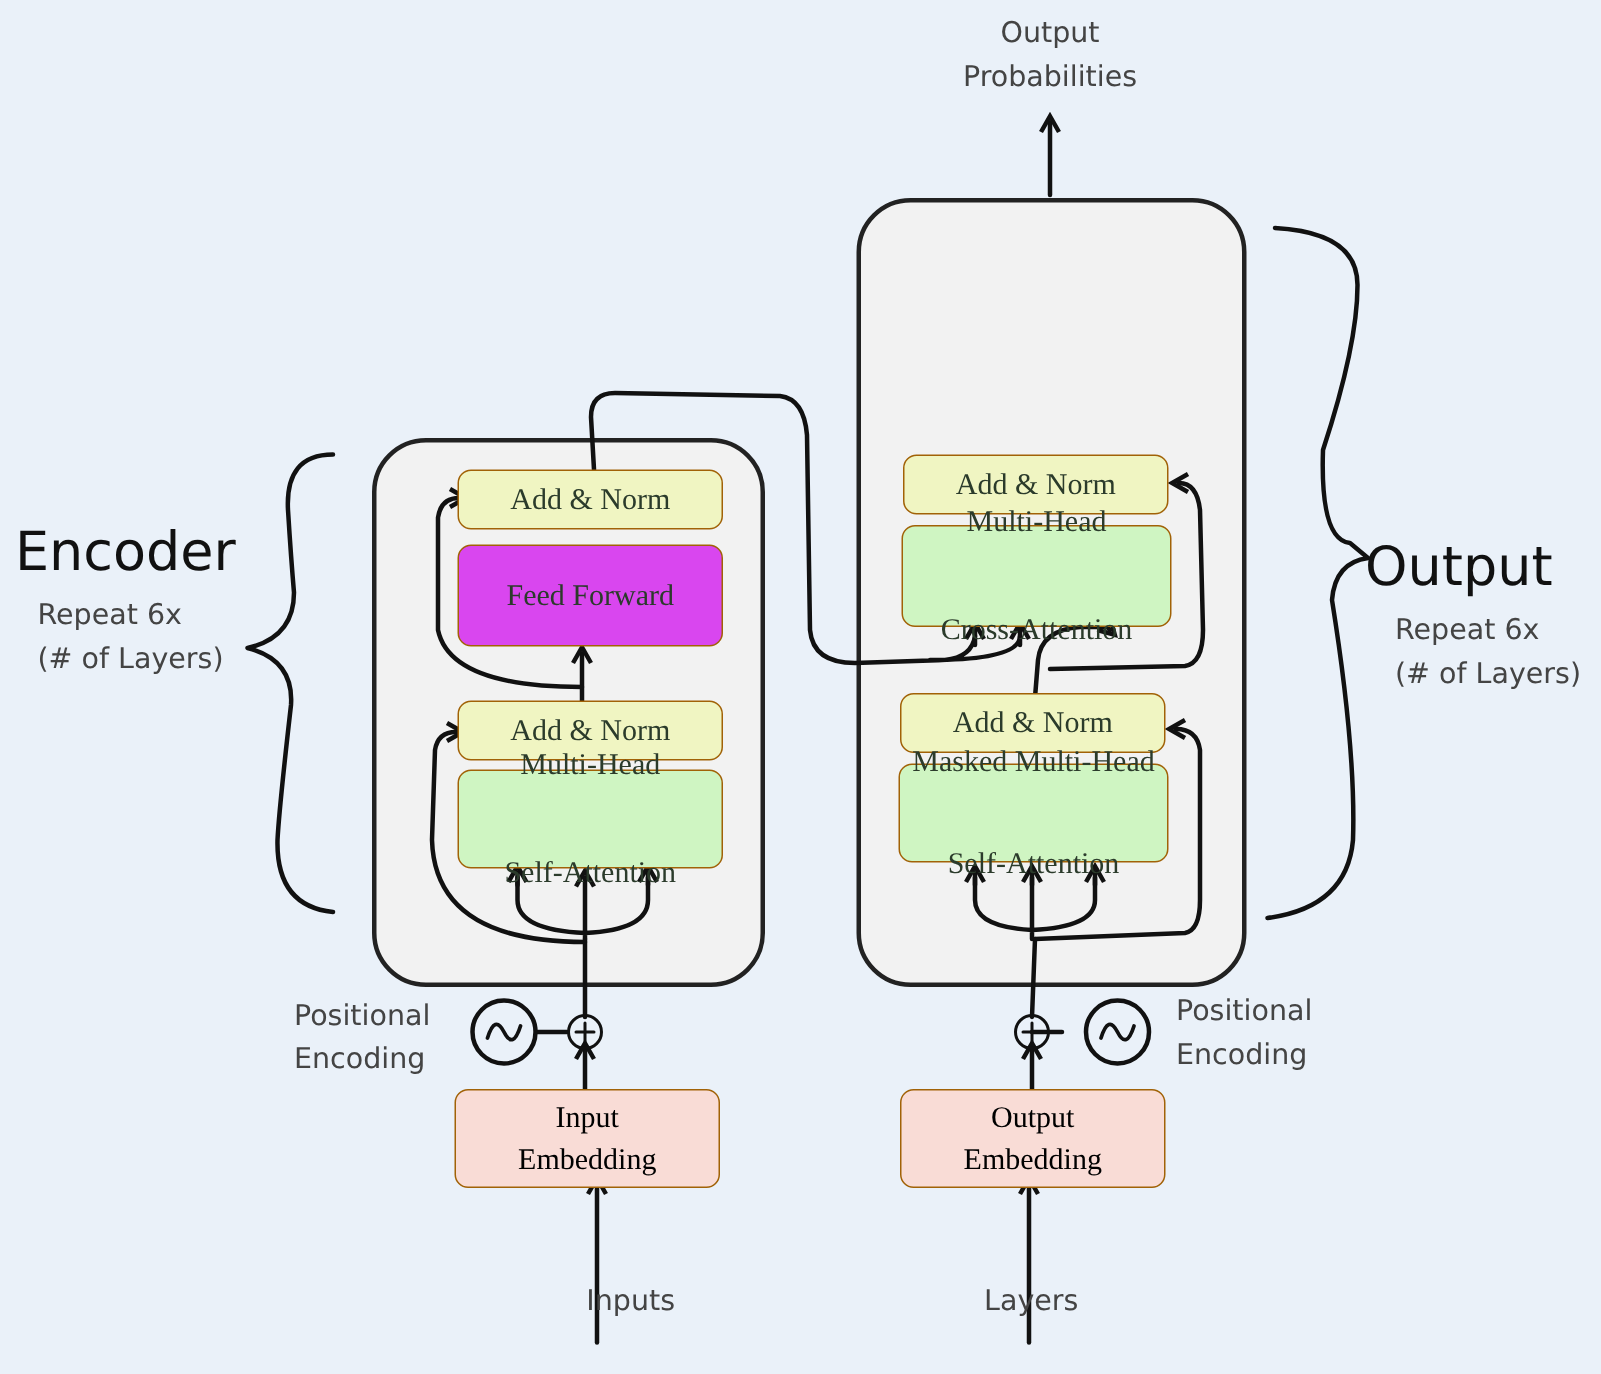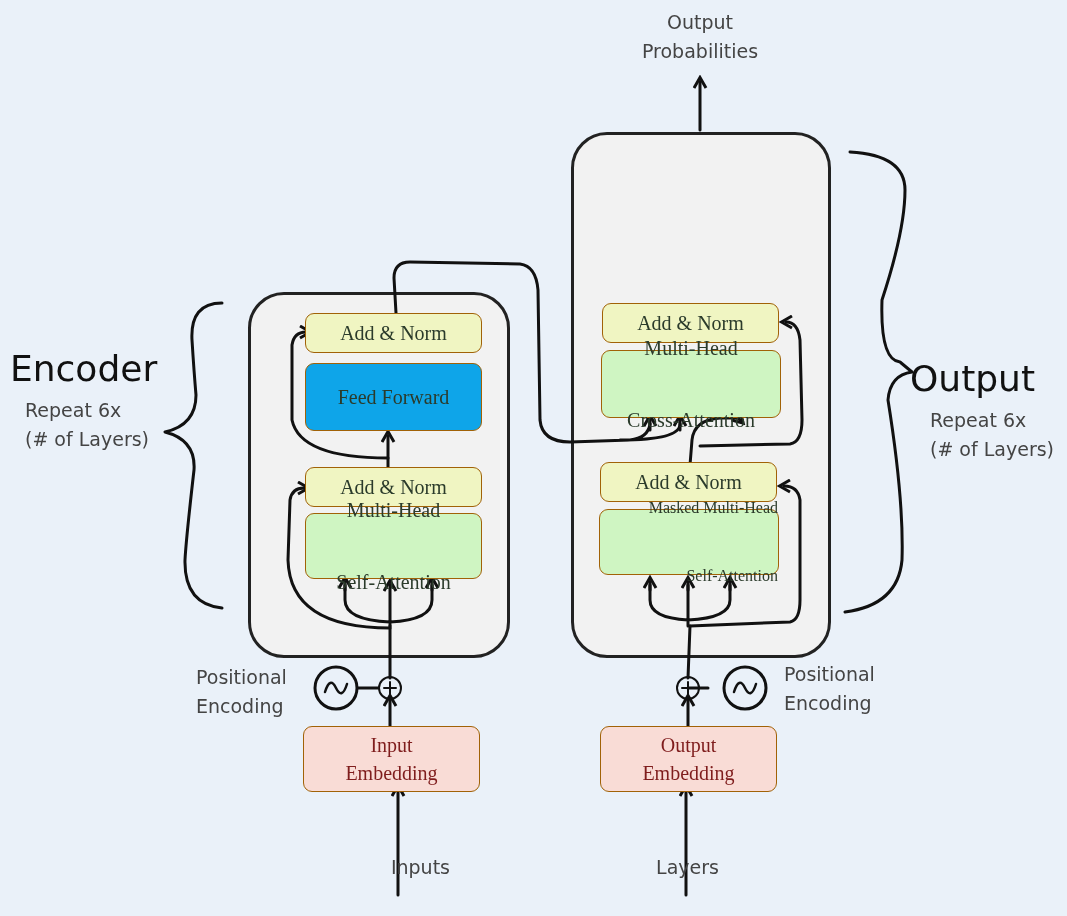--- a/index.html
+++ b/index.html
@@ -5,25 +5,25 @@
   html, body { margin: 0; padding: 0; }
   body { width: 1067px; height: 916px; background: #eaf1f9; position: relative; overflow: hidden;
          font-family: "DejaVu Sans", sans-serif; color: #333; }
   svg.wires { position: absolute; left: 0; top: 0; width: 1067px; height: 916px; }
   .stack { position: absolute; background: #f2f2f2; border: 3px solid #222; border-radius: 36px; box-sizing: border-box; }
   .blk { position: absolute; border: 1px solid #a16207; border-radius: 9px; box-sizing: border-box;
          display: flex; align-items: center; justify-content: center; text-align: center;
          font-size: 20px; line-height: 28px; color: #2b3b2b; font-family: Liberation Serif, serif; }
   .norm { background: #f0f5c2; }
   .attn { background: #cff5c2; gap: 44px; }
-  .ff   { background: #0ea5e9; }
-  .emb  { background: #f9dcd6; color: #7f1d1d; }
+  .ff   { background: #d946ef; }
+  .emb  { background: #f9dcd6; color: #000000; }
   .lbl { position: absolute; text-align: center; font-size: 19px; line-height: 29px; color: #444; white-space: nowrap; }
   .big { position: absolute; font-size: 36px; color: #111; }
-  .small-attn { font-size: 16px; line-height: 24px; align-items: flex-end; }
+  .small-attn { font-size: 20px; line-height: 24px; }
 </style>
 </head>
 <body>
 
 <div class="stack" style="left:248px;top:292px;width:262px;height:366px;"></div>
 <div class="stack" style="left:571px;top:132px;width:260px;height:526px;"></div>
 
 <svg class="wires" viewBox="0 0 1067 916">
   <defs>
     <marker id="ah" viewBox="0 0 10 10" refX="5" refY="5" markerWidth="5" markerHeight="5" orient="auto-start-reverse">

